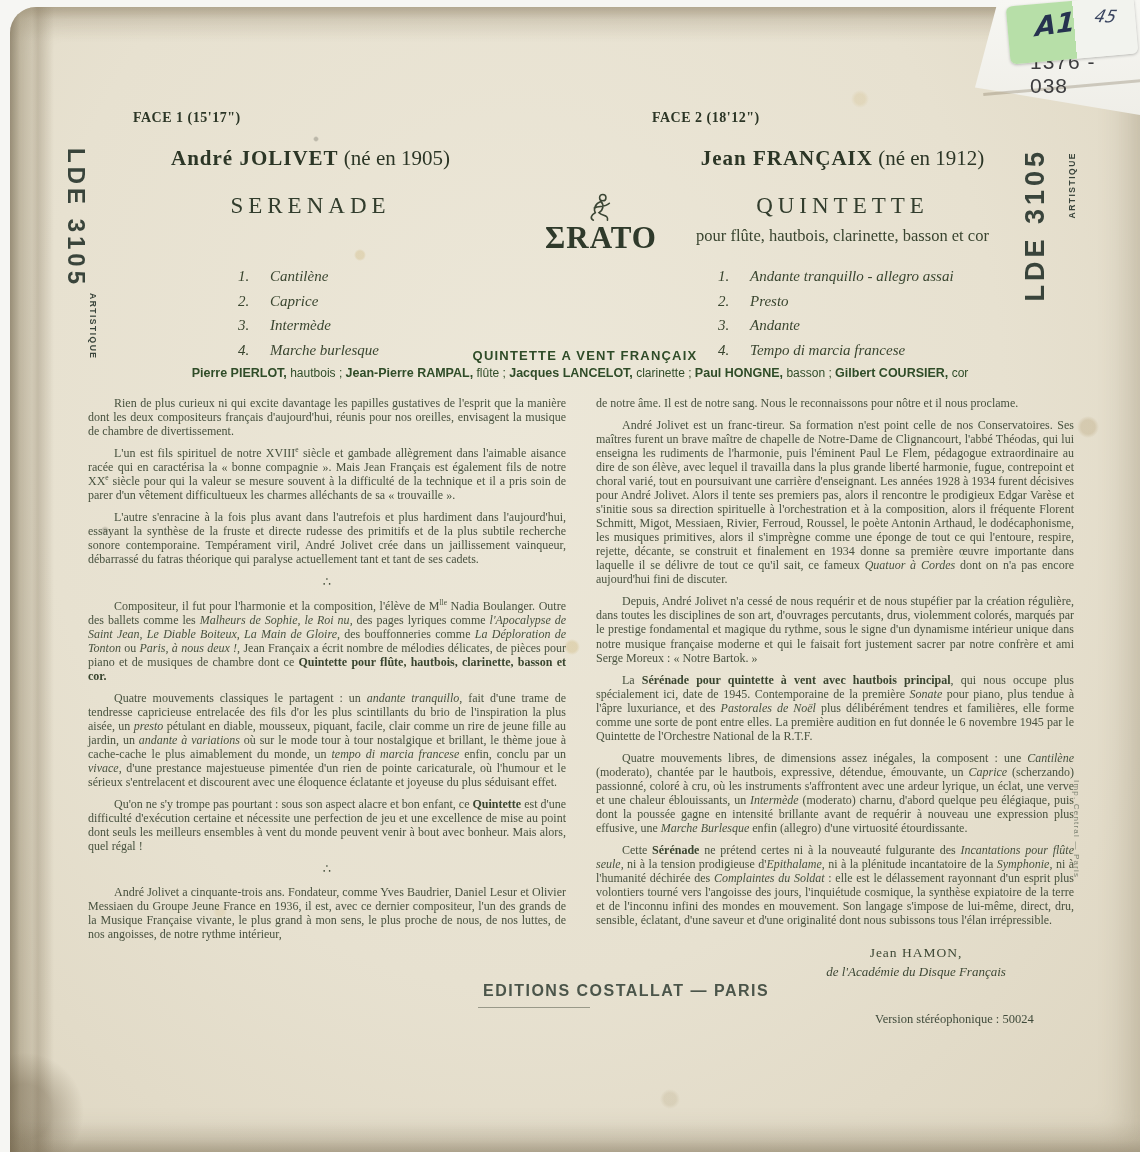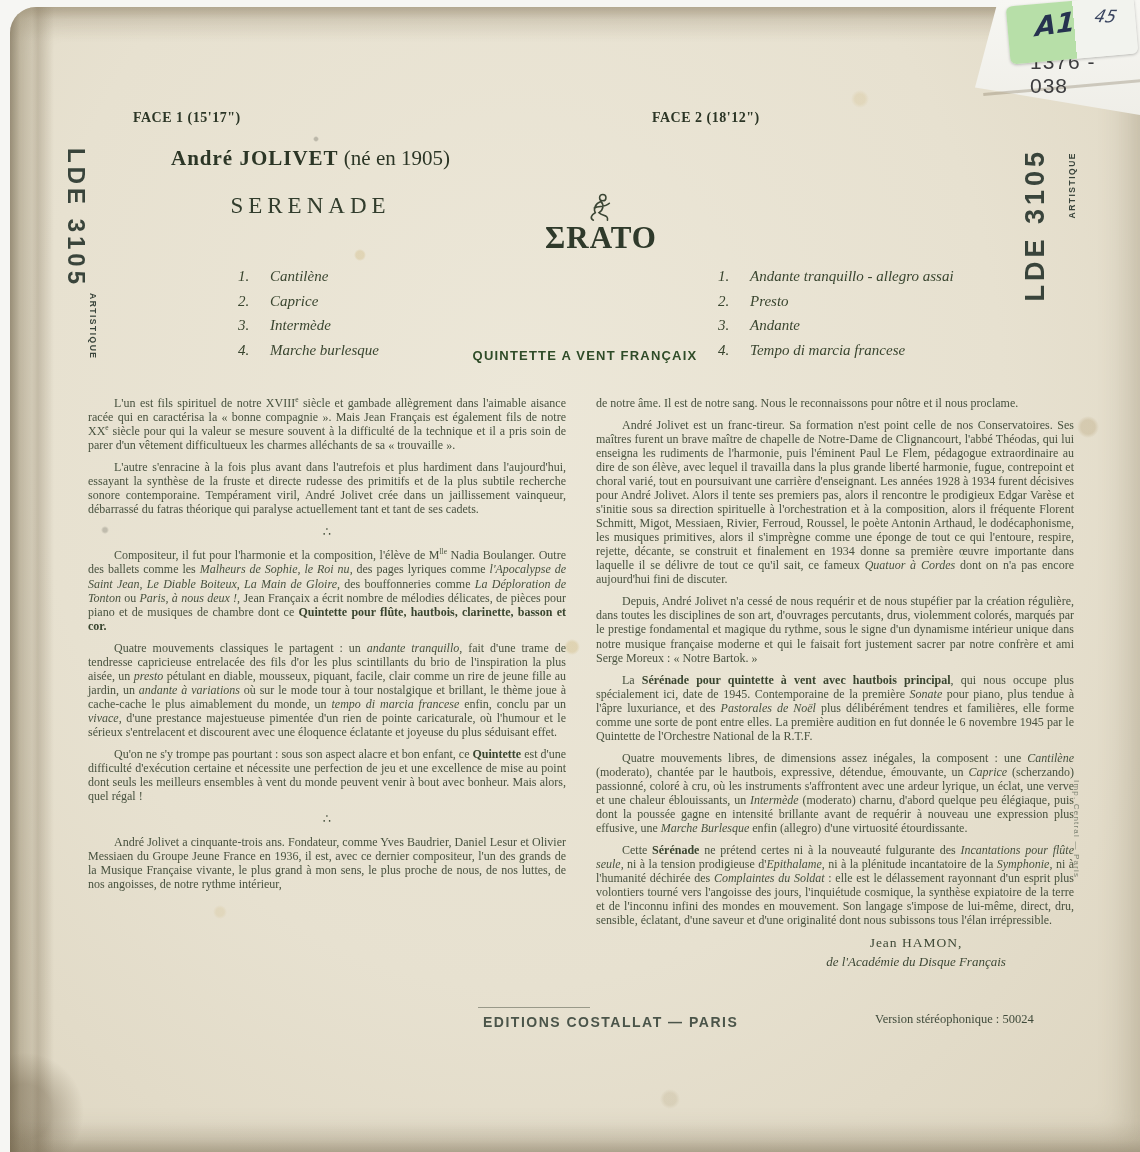--- a/index.html
+++ b/index.html
@@ -79,28 +79,28 @@
     font-family:"Liberation Sans","DejaVu Sans",sans-serif;font-size:12px;color:#2f4c28;}
   .ens-players b{font-size:12.5px;}
   
   .col{position:absolute;top:396px;width:478px;color:#47513e;font-size:12px;
     line-height:1.17;text-align:justify;}
   .col-left{left:88px;} .col-right{left:596px;}
   .col p{margin:0 0 8px 0;text-indent:26px;}
   .col p b{color:#39452f;}
   .col sup{font-size:.62em;line-height:0;}
   .ornament{text-align:center;font-size:13px;margin:2px 0 9px 0;color:#47513e;}
-  .signature{margin-left:180px;width:280px;text-align:center;margin-top:8px;}
+  .signature{margin-left:180px;width:280px;text-align:center;margin-top:18px;}
   .sig-name{font-size:13.5px;letter-spacing:1px;color:#3c4734;}
   .sig-title{font-size:13px;font-style:italic;color:#3c4734;margin-top:3px;text-align:center;}
   
   .pub-line{position:absolute;left:478px;top:1007px;width:112px;height:0;
     border-top:1px solid rgba(90,95,80,.55);}
-  .publisher{position:absolute;left:483px;top:1014px;font-family:"Liberation Sans","DejaVu Sans",sans-serif;
-    font-size:14px;font-weight:600;letter-spacing:1.5px;color:#4b554a;}
+  .publisher{position:absolute;left:483px;top:982px;font-family:"Liberation Sans","DejaVu Sans",sans-serif;
+    font-size:16px;font-weight:600;letter-spacing:1.5px;color:#4b554a;}
   .stereo{position:absolute;left:875px;top:1012px;font-size:12.5px;color:#3f4a3a;}
   .printer{position:absolute;left:1072px;top:780px;writing-mode:vertical-rl;
     font-family:"Liberation Sans","DejaVu Sans",sans-serif;font-size:8px;
     letter-spacing:1.2px;color:rgba(90,100,85,.75);}
 </style>
 </head>
 <body>
 
 <div id="stage">
   <div class="sleeve">
@@ -158,42 +158,52 @@
       <circle cx="22" cy="6" r="3.4" fill="none" stroke="#3a4534" stroke-width="1.6"></circle>
       <path d="M20 10 C14 12 12 18 14 22 C10 24 8 28 12 30 M20 10 C24 14 22 20 18 22 C22 26 28 24 27 30 M13 17 C18 14 24 17 29 12" fill="none" stroke="#3a4534" stroke-width="1.7" stroke-linecap="round"></path>
     </svg>
     <div class="word">ΣRATO</div>
   </div>
 
   <div class="face-label f2-label">
     <span>FACE 2</span>
     <span>(18'12")</span>
   </div>
+  <div class="head-box f2-box">
+    <div class="composer">
+      <b>Jean FRANÇAIX</b>
+      <span>(né en 1912)</span>
+    </div>
+    <div class="work-title">QUINTETTE</div>
+    <div class="work-sub">pour flûte, hautbois, clarinette, basson et cor</div>
+  </div>
   <div class="tracks t2">
     <div class="track-row">
       <span class="track-num">1.</span>
       <span>Andante tranquillo - allegro assai</span>
     </div>
     <div class="track-row">
       <span class="track-num">2.</span>
       <span>Presto</span>
     </div>
     <div class="track-row">
       <span class="track-num">3.</span>
       <span>Andante</span>
     </div>
     <div class="track-row">
       <span class="track-num">4.</span>
       <span>Tempo di marcia francese</span>
     </div>
   </div>
 
   <div class="ens-name">QUINTETTE A VENT FRANÇAIX</div>
+  <div class="ens-players"><b>Pierre PIERLOT,</b> hautbois ; <b>Jean-Pierre RAMPAL,</b> flûte ; <b>Jacques LANCELOT,</b> clarinette ; <b>Paul HONGNE,</b> basson ; <b>Gilbert COURSIER,</b> cor</div>
 
   <div class="col col-left">
+    <p>Rien de plus curieux ni qui excite davantage les papilles gustatives de l'esprit que la manière dont les deux compositeurs français d'aujourd'hui, réunis pour nos oreilles, envisagent la musique de chambre de divertissement.</p>
     <p>L'un est fils spirituel de notre XVIII<sup>e</sup> siècle et gambade allègrement dans l'aimable aisance racée qui en caractérisa la « bonne compagnie ». Mais Jean Français est également fils de notre XX<sup>e</sup> siècle pour qui la valeur se mesure souvent à la difficulté de la technique et il a pris soin de parer d'un vêtement difficultueux les charmes alléchants de sa « trouvaille ».</p>
     <p>L'autre s'enracine à la fois plus avant dans l'autrefois et plus hardiment dans l'aujourd'hui, essayant la synthèse de la fruste et directe rudesse des primitifs et de la plus subtile recherche sonore contemporaine. Tempérament viril, André Jolivet crée dans un jaillissement vainqueur, débarrassé du fatras théorique qui paralyse actuellement tant et tant de ses cadets.</p>
     <div class="ornament">∴</div>
     <p>Compositeur, il fut pour l'harmonie et la composition, l'élève de M<sup>lle</sup> Nadia Boulanger. Outre des ballets comme les <i>Malheurs de Sophie</i>, <i>le Roi nu</i>, des pages lyriques comme <i>l'Apocalypse de Saint Jean</i>, <i>Le Diable Boiteux</i>, <i>La Main de Gloire</i>, des bouffonneries comme <i>La Déploration de Tonton</i> ou <i>Paris, à nous deux !</i>, Jean Françaix a écrit nombre de mélodies délicates, de pièces pour piano et de musiques de chambre dont ce <b>Quintette pour flûte, hautbois, clarinette, basson et cor.</b></p>
     <p>Quatre mouvements classiques le partagent : un <i>andante tranquillo</i>, fait d'une trame de tendresse capricieuse entrelacée des fils d'or les plus scintillants du brio de l'inspiration la plus aisée, un <i>presto</i> pétulant en diable, mousseux, piquant, facile, clair comme un rire de jeune fille au jardin, un <i>andante à variations</i> où sur le mode tour à tour nostalgique et brillant, le thème joue à cache-cache le plus aimablement du monde, un <i>tempo di marcia francese</i> enfin, conclu par un <i>vivace</i>, d'une prestance majestueuse pimentée d'un rien de pointe caricaturale, où l'humour et le sérieux s'entrelacent et discourent avec une éloquence éclatante et joyeuse du plus séduisant effet.</p>
     <p>Qu'on ne s'y trompe pas pourtant : sous son aspect alacre et bon enfant, ce <b>Quintette</b> est d'une difficulté d'exécution certaine et nécessite une perfection de jeu et une excellence de mise au point dont seuls les meilleurs ensembles à vent du monde peuvent venir à bout avec bonheur. Mais alors, quel régal !</p>
     <div class="ornament">∴</div>
     <p>André Jolivet a cinquante-trois ans. Fondateur, comme Yves Baudrier, Daniel Lesur et Olivier Messiaen du Groupe Jeune France en 1936, il est, avec ce dernier compositeur, l'un des grands de la Musique Française vivante, le plus grand à mon sens, le plus proche de nous, de nos luttes, de nos angoisses, de notre rythme intérieur,</p>
   </div>
 

